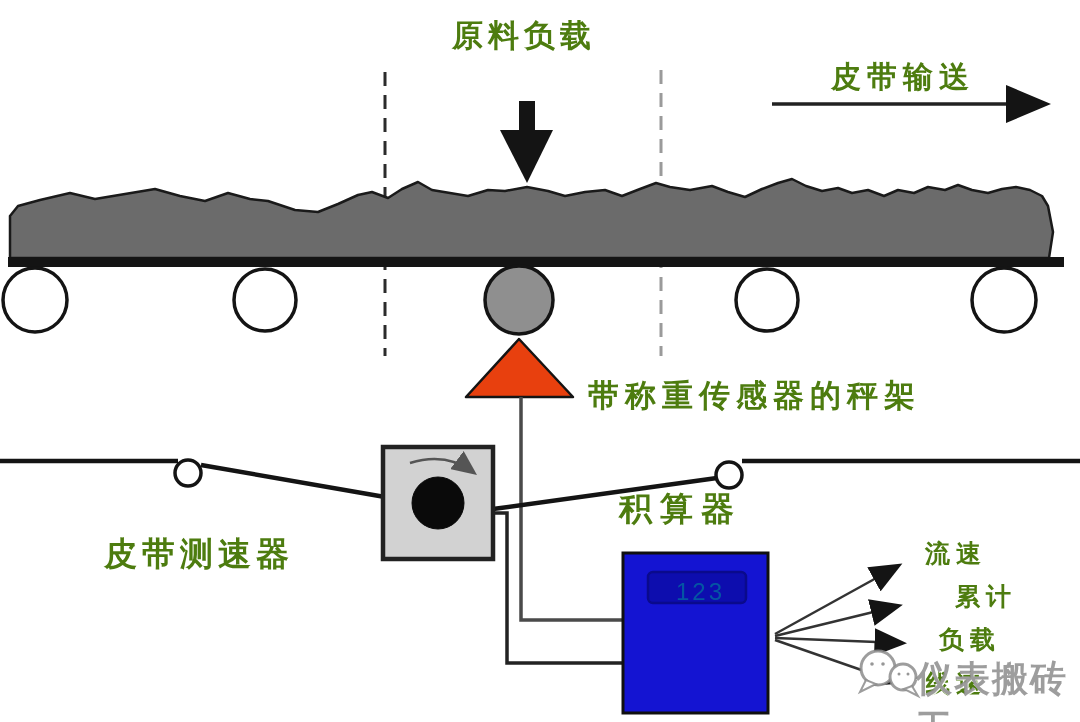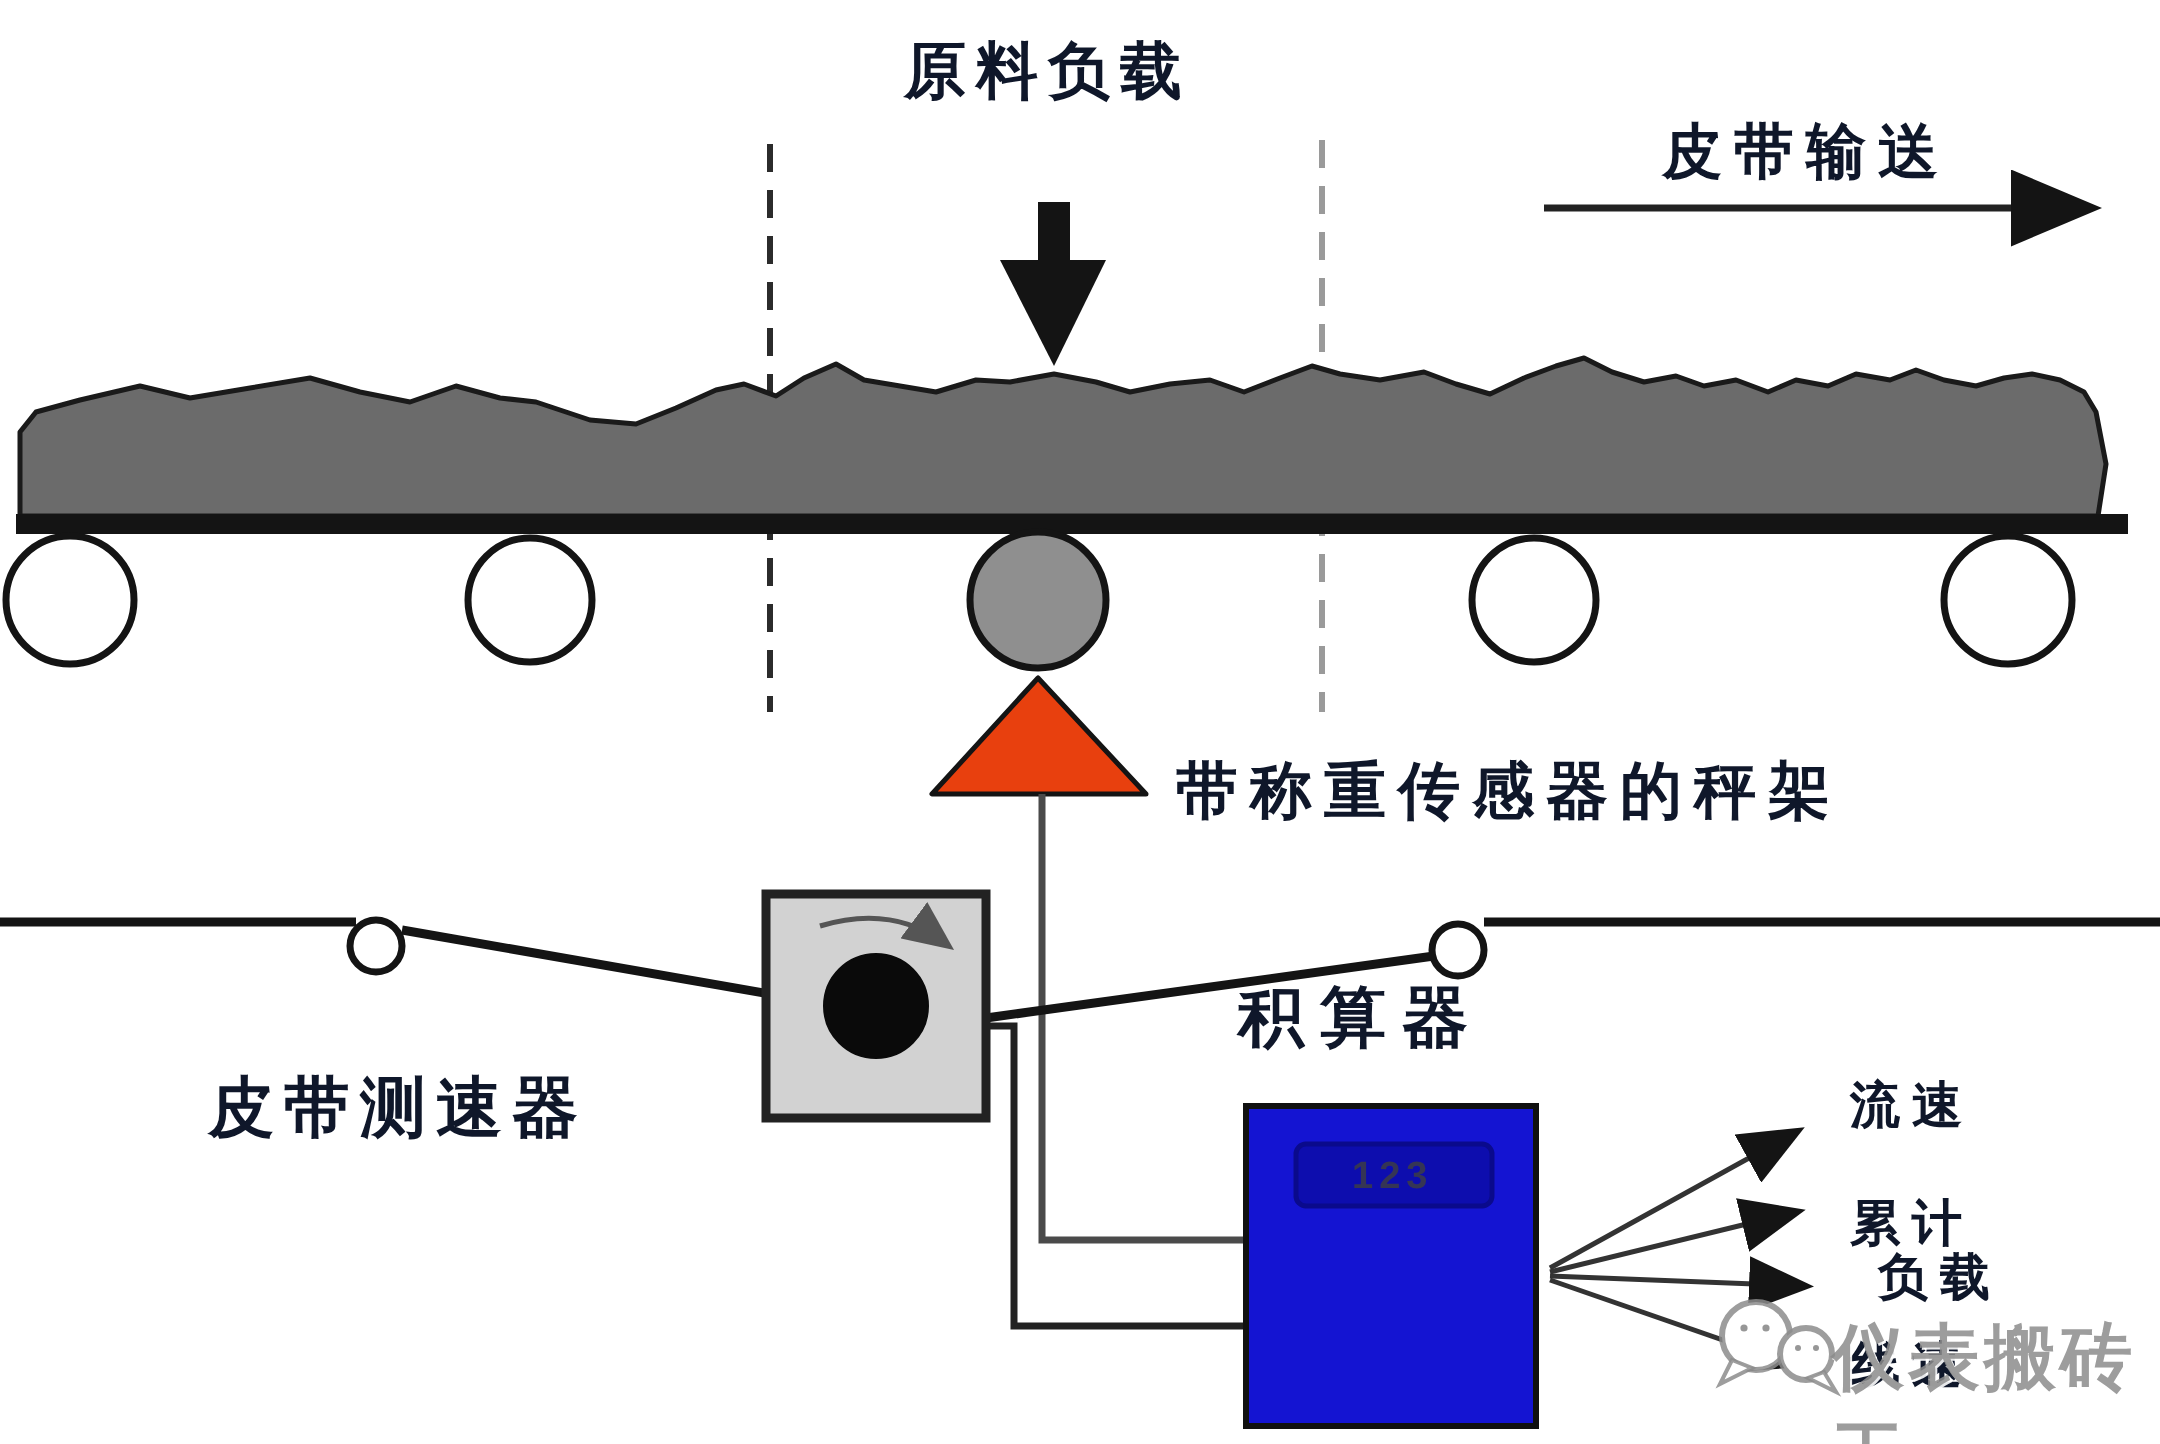--- a/index.html
+++ b/index.html
@@ -2,37 +2,37 @@
 <html><head>
 <meta charset="utf-8">
 <style>
   html,body{margin:0;padding:0;background:#ffffff;}
   #stage{
     position:relative;width:1080px;height:722px;background:#ffffff;overflow:hidden;
     font-family:"Liberation Sans", sans-serif;
   }
   #stage svg{position:absolute;left:0;top:0;}
   .lbl{
-    position:absolute;color:#0f172a;font-weight:bold;white-space:nowrap;
+    position:absolute;color:#4d7c0f;font-weight:bold;white-space:nowrap;
     font-family:"Liberation Sans", sans-serif;line-height:1;
   }
   .lbl-material{left:452px;top:20px;font-size:31px;letter-spacing:5px;}
   .lbl-units{left:447px;top:57px;font-size:29px;letter-spacing:1px;}
   .lbl-beltdir{left:831px;top:62px;font-size:30px;letter-spacing:6px;}
   .lbl-frame{left:588px;top:380px;font-size:31px;letter-spacing:6px;}
   .lbl-speed{left:104px;top:521px;font-size:33px;letter-spacing:5px;margin-top:16px;}
   .lbl-integrator{left:619px;top:492px;font-size:33px;letter-spacing:8px;}
   .lbl-out{font-size:25px;letter-spacing:6px;left:925px;font-family:Liberation Serif, serif;}
   .lbl-out.o0{top:541px;}
-  .lbl-out.o1{top:600px;}
+  .lbl-out.o1{top:584px;margin-left:30px;}
   .lbl-out.o2{top:627px;margin-left:14px;}
   .lbl-out.o3{top:671px;}
   .display-text{
-    position:absolute;left:676px;top:578px;font-size:19px;font-weight:bold;
-    color:#404040;letter-spacing:3px;opacity:.8;
+    position:absolute;left:676px;top:578px;font-size:24px;font-weight:normal;
+    color:#0369a1;letter-spacing:3px;opacity:.8;
   }
   .watermark-text{
     position:absolute;left:916px;top:655px;font-size:36px;font-weight:bold;
     color:rgba(140,140,140,.85);letter-spacing:2px;
     text-shadow:1px 1px 0 rgba(255,255,255,.9);
   }
 </style>
 </head>
 <body>
 

